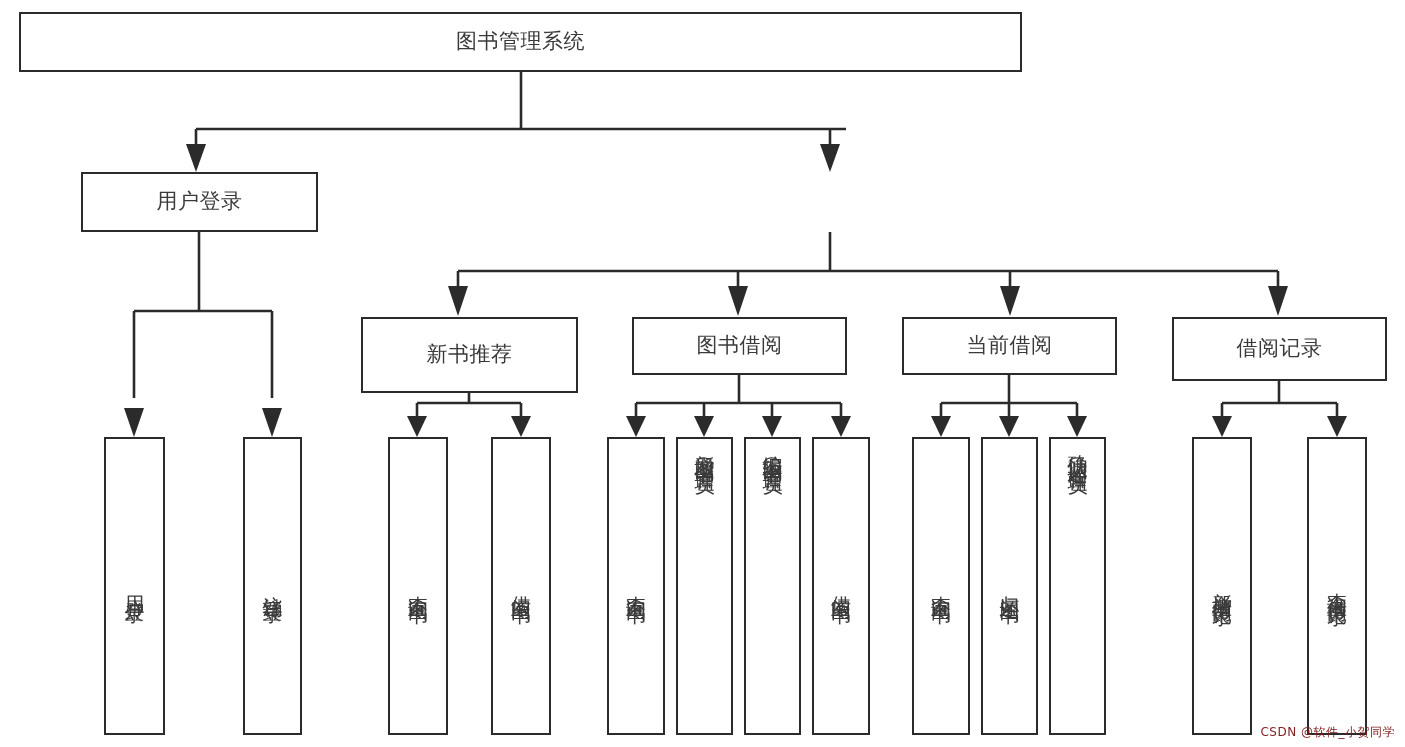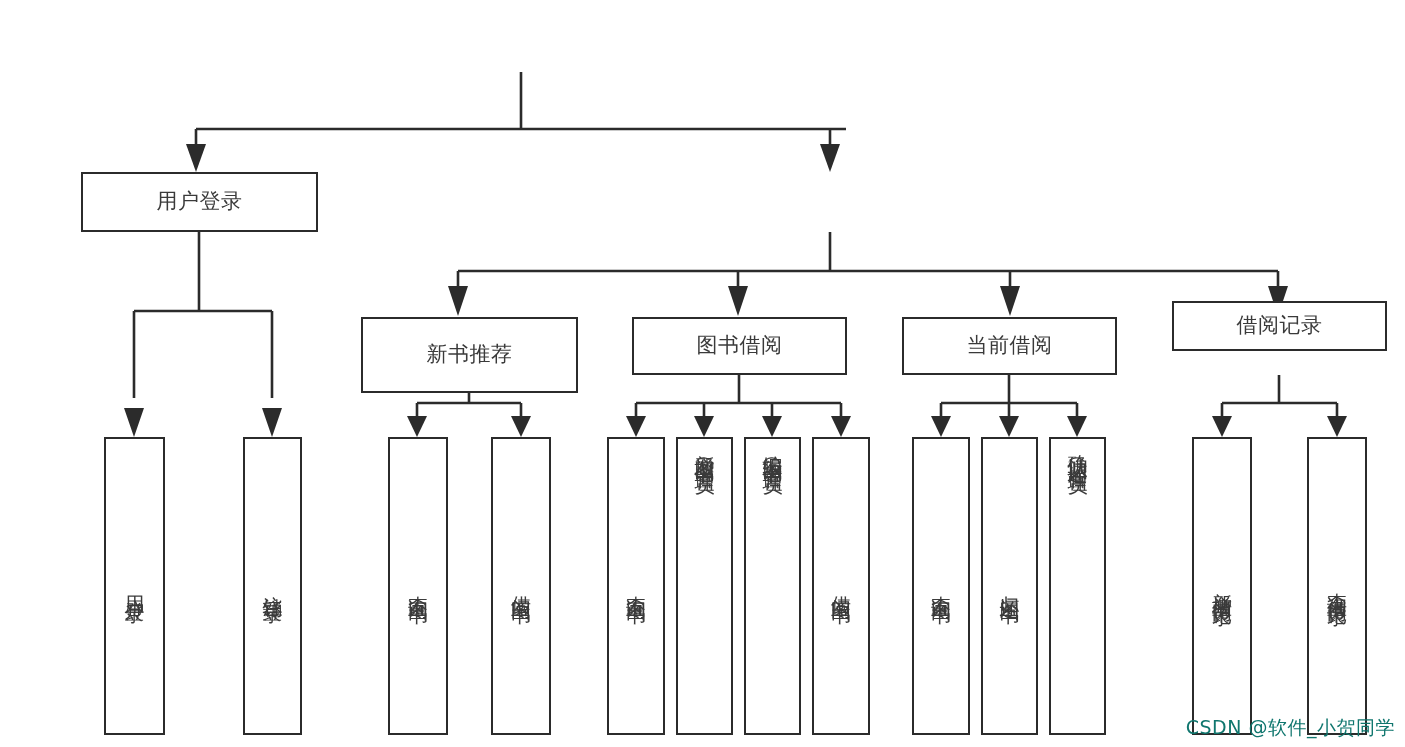--- a/index.html
+++ b/index.html
@@ -56,22 +56,22 @@
     letter-spacing: 3px;
     white-space: nowrap;
   }
   .node-box.vert.align-mid {
     align-items: center;
   }
   .watermark {
     position: absolute;
     right: 10px;
     bottom: 6px;
-    font-size: 19px;
-    color: #0f766e;
+    font-size: 12px;
+    color: #7f1d1d;
     letter-spacing: 0.5px;
     white-space: nowrap;
     user-select: none;
   }
 </style>
 </head>
 <body>
 
 <div id="diagram-root">
 
@@ -146,39 +146,42 @@
 
       <polygon points="931,416 951,416 941,437"></polygon>
       <polygon points="999,416 1019,416 1009,437"></polygon>
       <polygon points="1067,416 1087,416 1077,437"></polygon>
 
       <polygon points="1212,416 1232,416 1222,437"></polygon>
       <polygon points="1327,416 1347,416 1337,437"></polygon>
     </g>
   </svg>
 
+  <div class="node-box horiz" style="left:19px; top:12px; width:1003px; height:60px;">
+    <span class="node-label">图书管理系统</span>
+  </div>
 
   <div class="node-box horiz" style="left:81px; top:172px; width:237px; height:60px;">
     <span class="node-label">用户登录</span>
   </div>
 
 
   <div class="node-box horiz" style="left:361px; top:317px; width:217px; height:76px;">
     <span class="node-label">新书推荐</span>
   </div>
 
   <div class="node-box horiz" style="left:902px; top:317px; width:215px; height:58px;">
     <span class="node-label">当前借阅</span>
   </div>
 
   <div class="node-box horiz" style="left:632px; top:317px; width:215px; height:58px;">
     <span class="node-label">图书借阅</span>
   </div>
 
-  <div class="node-box horiz" style="left:1172px; top:301px; width:215px; height:50px;">
+  <div class="node-box horiz" style="left:1172px; top:317px; width:215px; height:64px;">
     <span class="node-label">借阅记录</span>
   </div>
 
   <div class="node-box vert align-mid" style="left:104px; top:437px; width:61px; height:298px;">
     <span class="node-label">用户登录</span>
   </div>
 
   <div class="node-box vert align-mid" style="left:243px; top:437px; width:59px; height:298px;">
     <span class="node-label">注销登录</span>
   </div>

